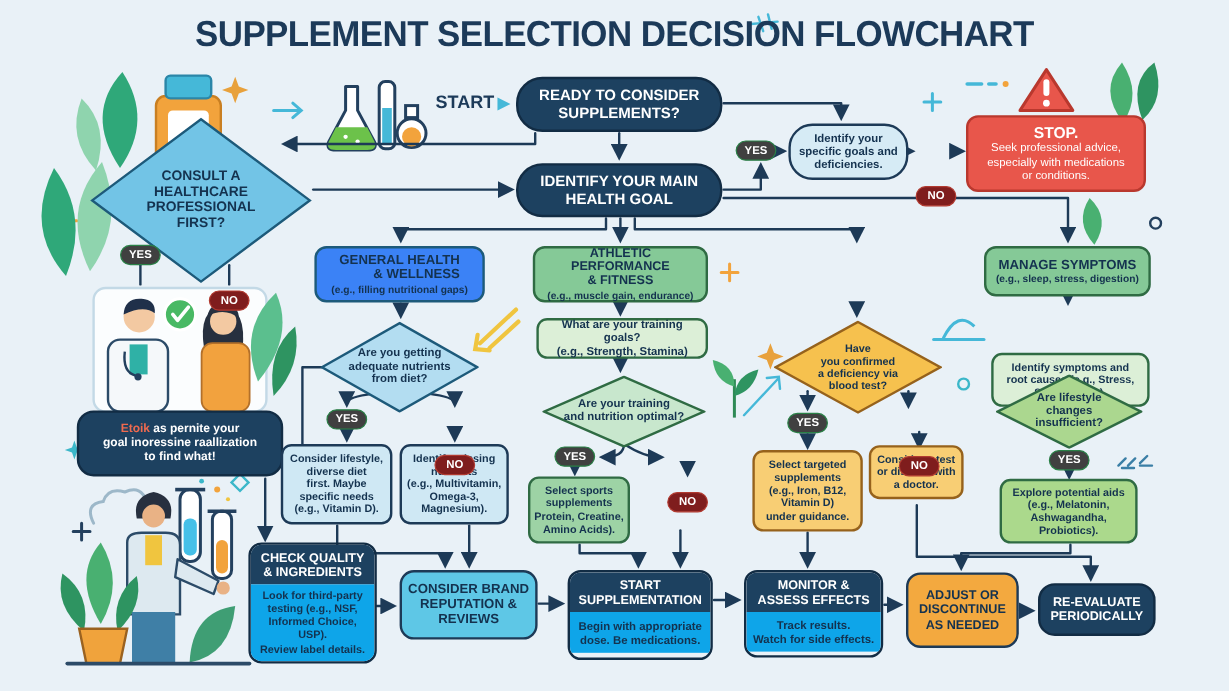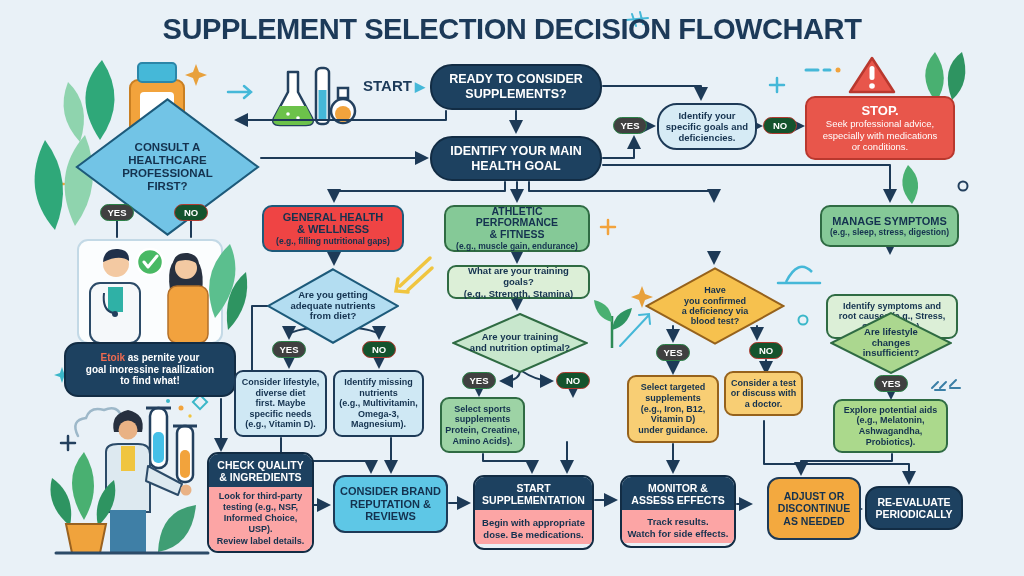--- a/index.html
+++ b/index.html
@@ -15,45 +15,45 @@
   .t{white-space:pre-line;line-height:1.18;}
   .navy{background:#1d4160;border:2px solid #122c44;color:#fff;border-radius:22px;}
   .navy .t{font-size:12.5px;font-weight:bold;}
   .speech{background:#1d4160;border:2px solid #122c44;color:#fff;border-radius:14px;}
   .speech .t{font-size:10px;font-weight:bold;}
   .speech .lead{color:#ef6a4f;}
   .ltblue{background:#d6ebf5;border:2px solid #1d3a57;}
   .stop{background:#e8564b;border:2.5px solid #b9382e;color:#fff;}
   .stop .st{font-size:13px;font-weight:bold;}
   .stop .t{font-size:9.5px;line-height:1.2;}
-  .hdr-blue{background:#ef4444;border:2px solid #1d5a7a;}
+  .hdr-blue{background:#3b82f6;border:2px solid #1d5a7a;text-align:right;}
   .hdr-green{background:#85c997;border:2px solid #2f6b43;}
   .hdr-orange{background:#f4ba46;border:2px solid #96621c;}
   .bt{font-size:11px;font-weight:bold;white-space:pre-line;line-height:1.12;}
   .bs{font-size:8.5px;font-weight:bold;white-space:pre-line;line-height:1.1;margin-top:1px;}
   .q-green{background:#dcefd7;border:2px solid #2f6b43;border-radius:9px;}
   .q-green .t{font-size:9.5px;font-weight:bold;}
   .out{border-radius:9px;}
   .out .t{font-size:9px;font-weight:bold;}
   .out-blue{background:#cfe8f4;border:2px solid #1d3a57;}
   .out-green{background:#9dd3a5;border:2px solid #2f6b43;}
   .out-ltgreen{background:#abd98c;border:2px solid #2f6b43;}
   .out-orange{background:#f8ce74;border:2px solid #96621c;}
   .pill{position:absolute;width:34px;height:17px;border-radius:10px;color:#fff;font-size:9.5px;
         font-weight:bold;display:flex;align-items:center;justify-content:center;box-sizing:border-box;z-index:5;}
   .yes{background:#404040;border:1.5px solid #2a8147;}
-  .no{background:#14532d;border:1.5px solid #b13a30;}
+  .no{background:#7f1d1d;border:1.5px solid #b13a30;margin-top:38px;}
   .diamond{position:absolute;}
   .diamond svg{position:absolute;left:0;top:0;width:100%;height:100%;}
   .dtext{position:absolute;left:8%;top:8%;width:84%;height:84%;display:flex;align-items:center;
          justify-content:center;text-align:center;font-size:9.5px;font-weight:bold;white-space:pre-line;line-height:1.15;}
   .split{border-radius:11px;border:2px solid #122c44;overflow:hidden;padding:0;display:block;}
   .split .head{background:#1d4160;color:#fff;font-size:10.5px;font-weight:bold;white-space:pre-line;
                line-height:1.15;padding:5px 2px 4px;text-align:center;}
-  .split .body{background:#fca5a5;font-size:9px;font-weight:bold;white-space:pre-line;line-height:1.2;
+  .split .body{background:#0ea5e9;font-size:9px;font-weight:bold;white-space:pre-line;line-height:1.2;
                padding:4px 2px;text-align:center;}
   .cyan{background:#5ec7e6;border:2px solid #1d3a57;border-radius:12px;}
   .cyan .t{font-size:11px;font-weight:bold;}
   .adjust{background:#f3a93f;border:2px solid #1d3a57;border-radius:12px;}
   .adjust .t{font-size:10.5px;font-weight:bold;}
   .navy-sm{background:#1d4160;border:2px solid #122c44;color:#fff;border-radius:14px;}
   .navy-sm .t{font-size:10.5px;font-weight:bold;}
   .z2{z-index:4;}
 </style>
 </head>
@@ -407,21 +407,21 @@
 dose. Be medications.</div>
   </div>
 
   <div class="node split z2" style="left:620px;top:475px;width:116px;height:73px;">
     <div class="head">MONITOR &amp;
 ASSESS EFFECTS</div>
     <div class="body" style="font-size:9.5px;padding-top:6px;">Track results.
 Watch for side effects.</div>
   </div>
 
-  <div class="node adjust z2" style="left:755px;top:477px;width:94px;height:63px;margin-left:12px;">
+  <div class="node adjust z2" style="left:755px;top:477px;width:94px;height:63px;">
     <div class="t">ADJUST OR
 DISCONTINUE
 AS NEEDED</div>
   </div>
 
   <div class="node navy-sm z2" style="left:865px;top:486px;width:98px;height:44px;">
     <div class="t">RE-EVALUATE
 PERIODICALLY</div>
   </div>
 

